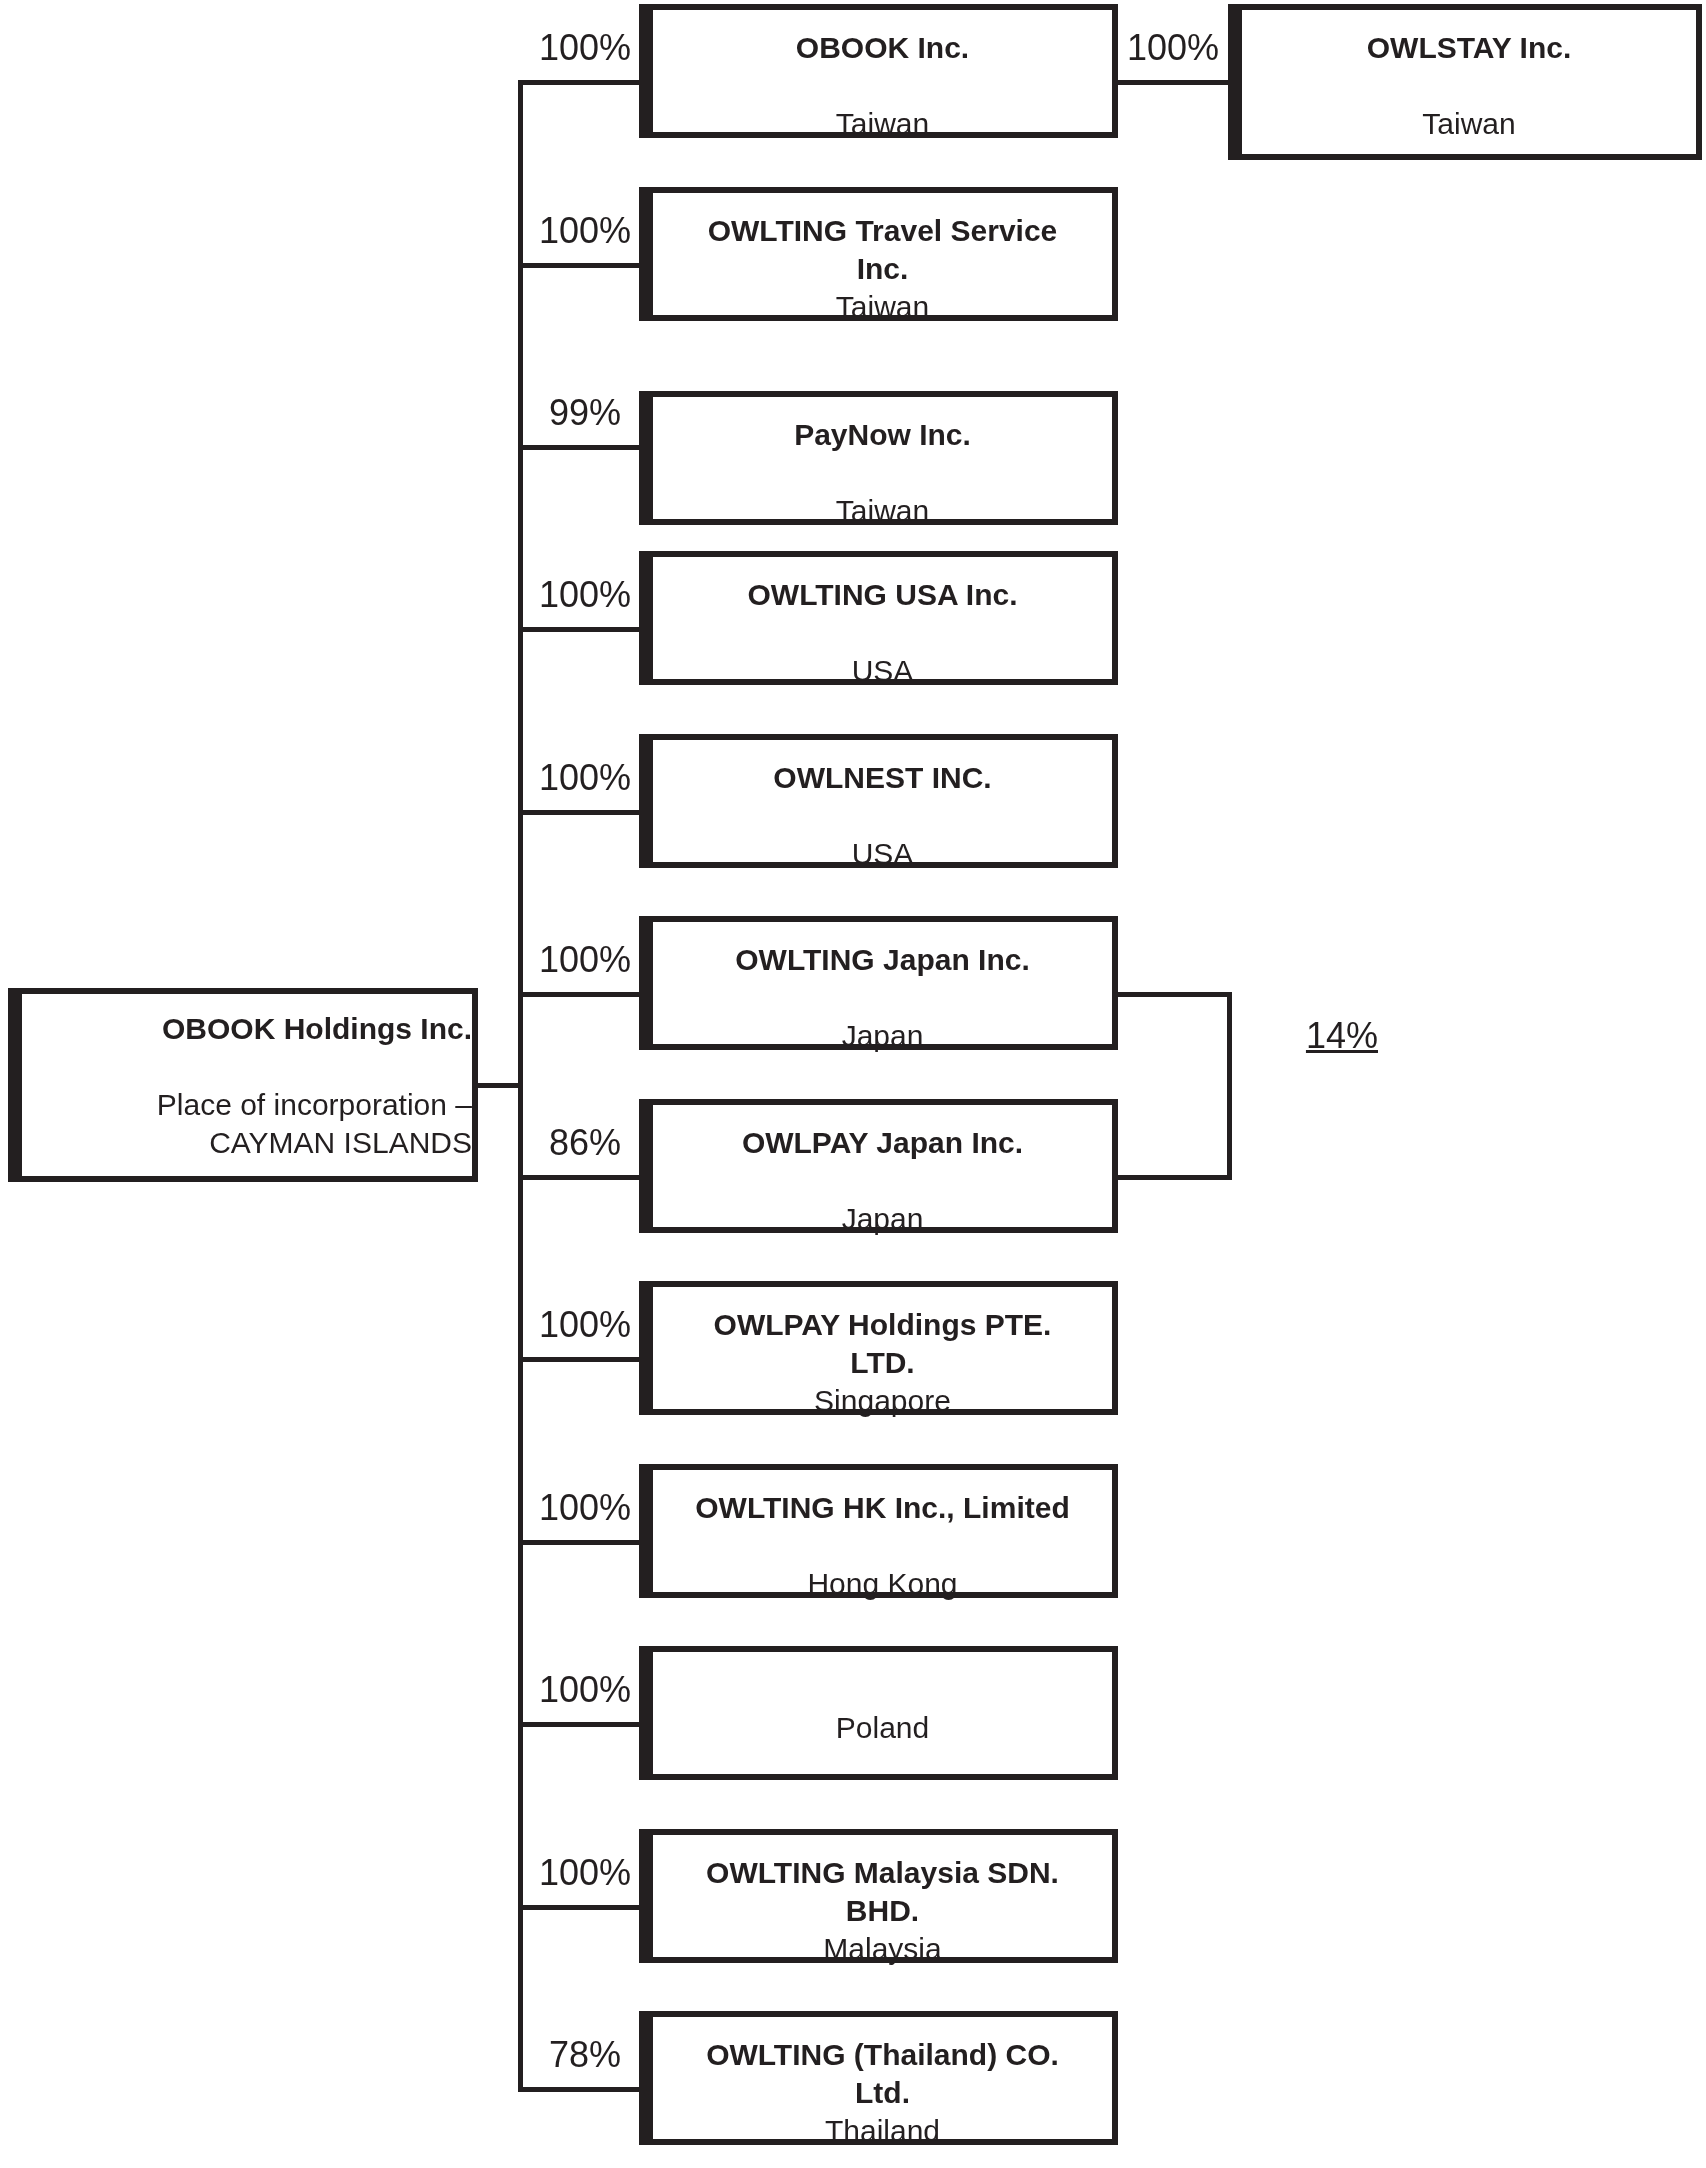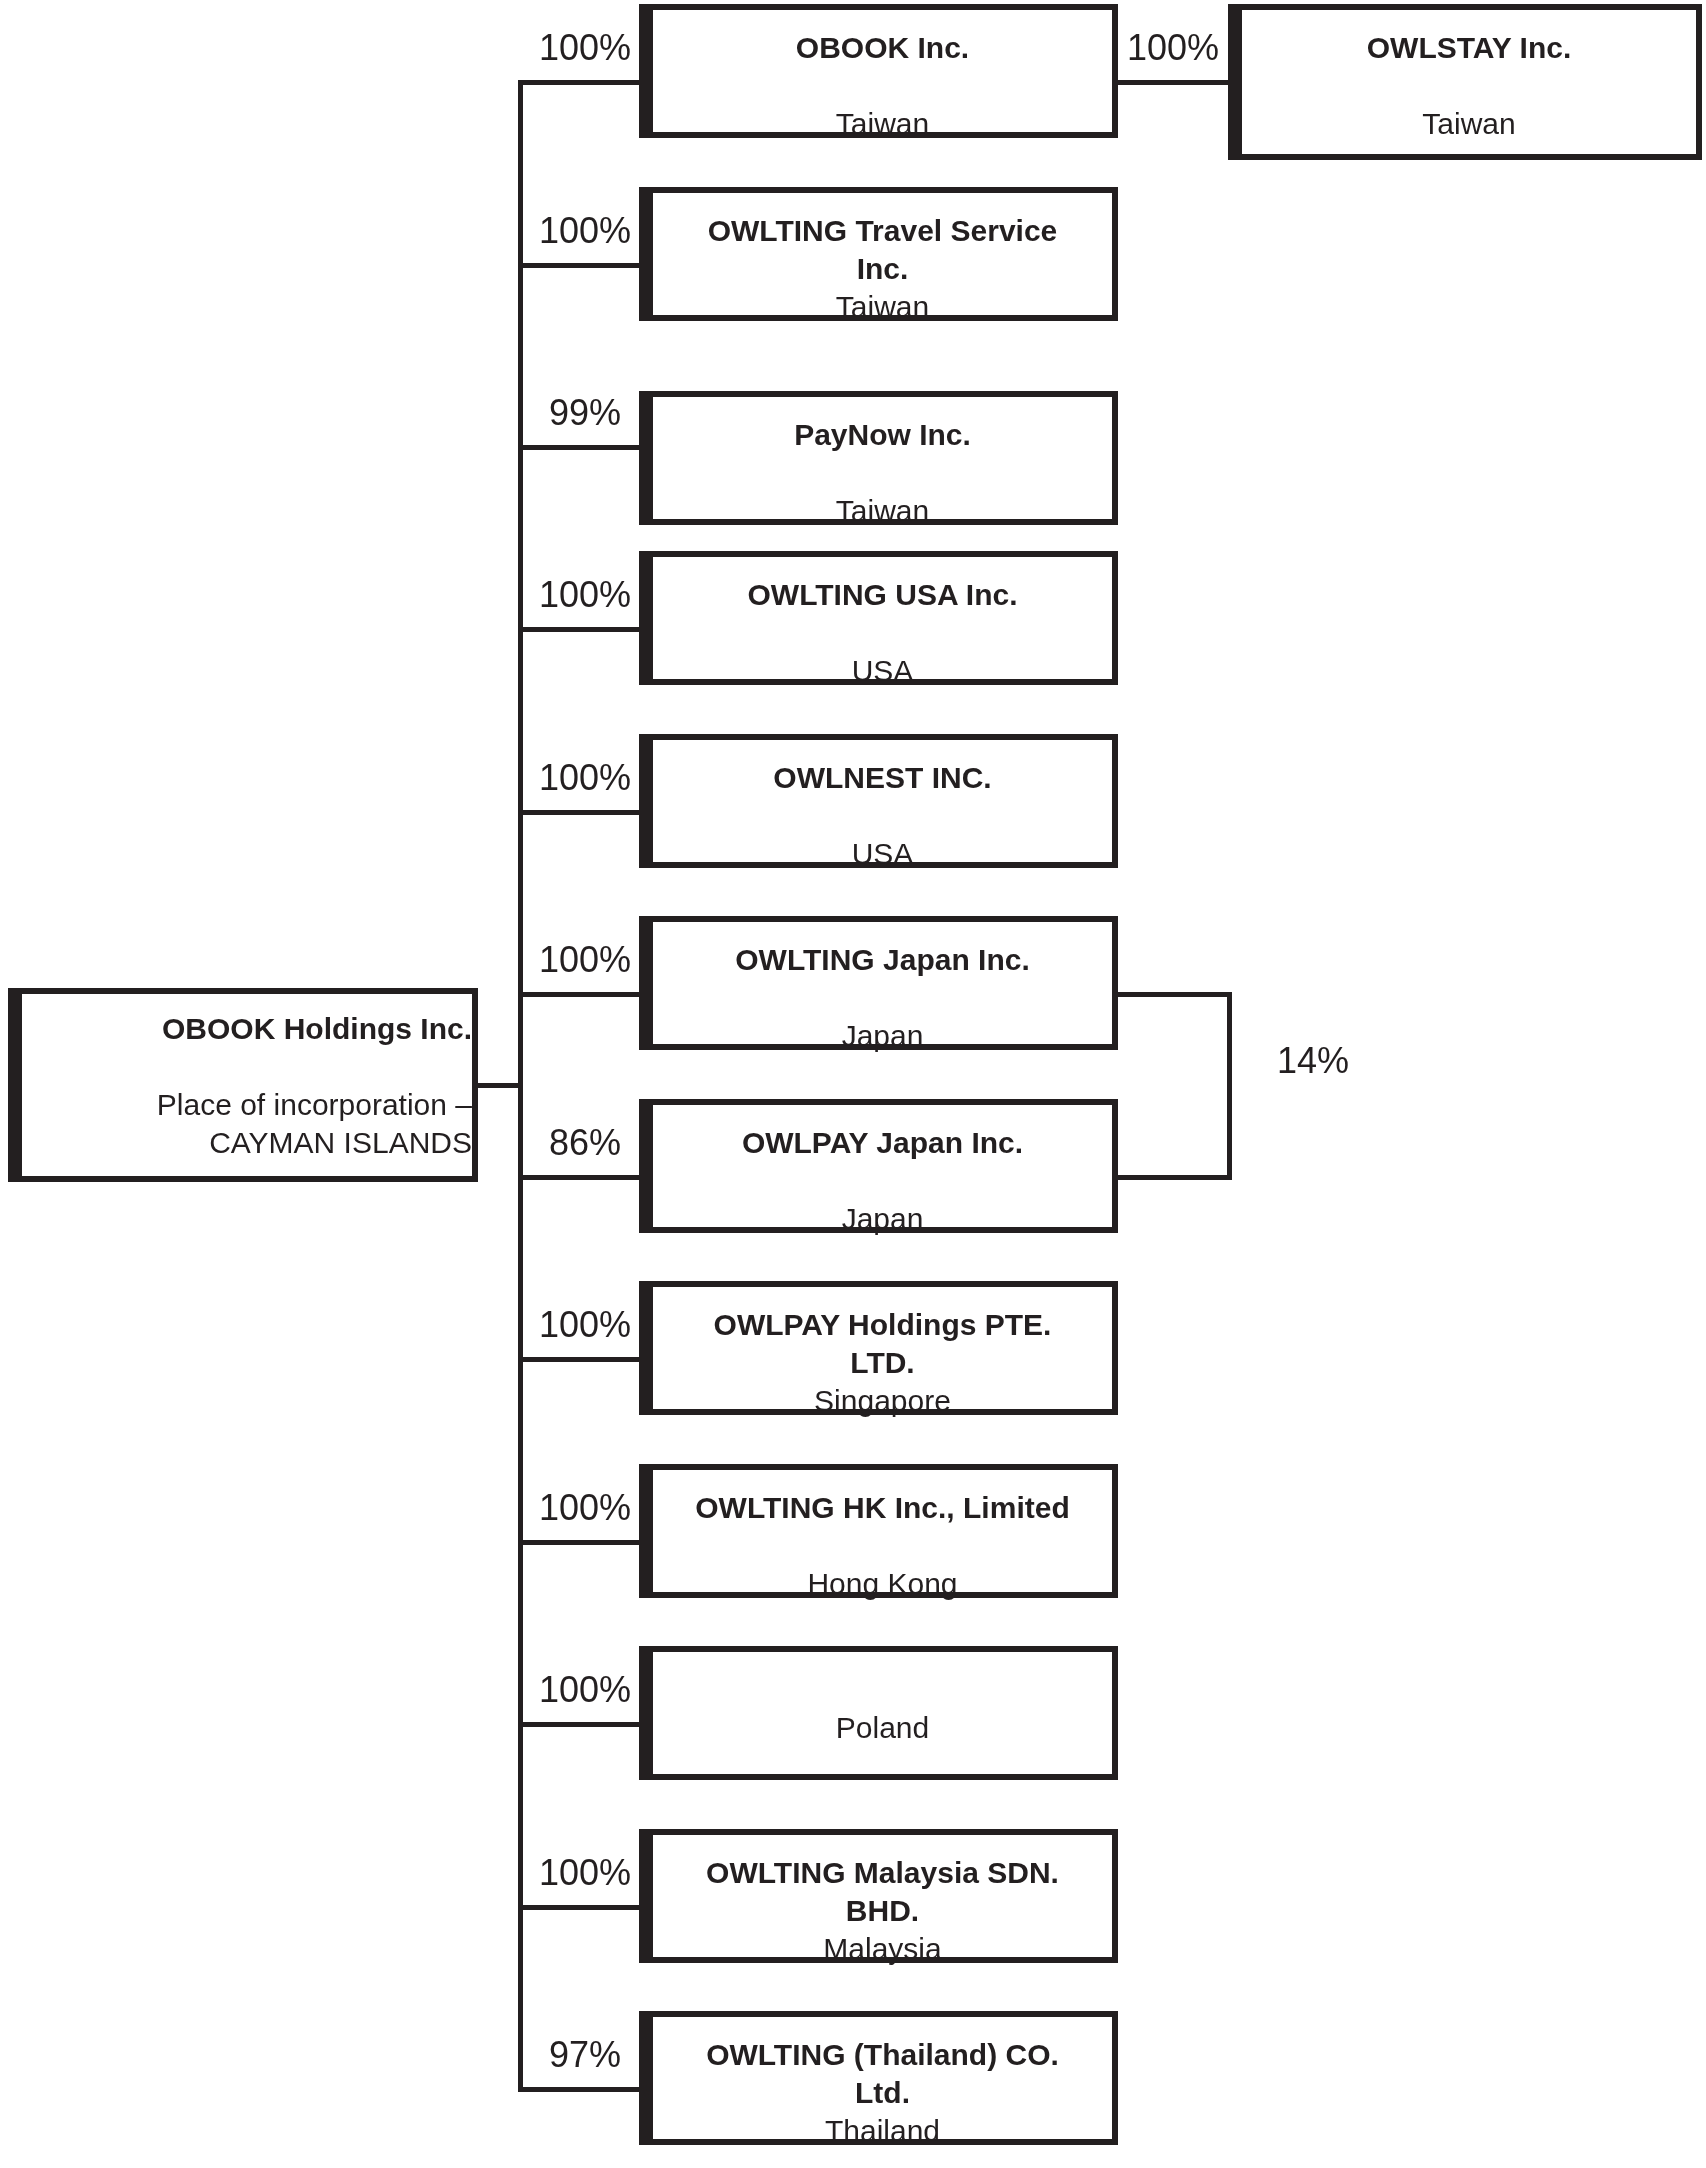--- a/index.html
+++ b/index.html
@@ -36,21 +36,21 @@
   .bname{font-weight:bold;}
 
   
   .pct{position:absolute;left:518px;width:134px;height:40px;line-height:40px;
        font-size:36px;text-align:center;white-space:nowrap;}
   .lb0{top:28px}.lb1{top:211px}.lb2{top:393px}.lb3{top:575px}.lb4{top:758px}
   .lb5{top:940px}.lb6{top:1123px}.lb7{top:1305px}.lb8{top:1488px}
   .lb9{top:1670px}.lb10{top:1853px}.lb11{top:2035px}
 
   .pct-owlstay{left:1118px;top:28px;width:110px;}
-  .pct-cross{left:1248px;top:1041px;width:130px;text-align:center;}
+  .pct-cross{left:1248px;top:1016px;width:130px;text-align:right;text-decoration:underline;}
 </style>
 </head>
 <body>
 
 <div class="canvas">
 
   <div class="line trunk"></div>
   <div class="line parent-conn"></div>
   <div class="line branch ln0"></div>
   <div class="line branch ln1"></div>
@@ -80,21 +80,21 @@
   <div class="pct lb1">100%</div>
   <div class="pct lb2">99%</div>
   <div class="pct lb3">100%</div>
   <div class="pct lb4">100%</div>
   <div class="pct lb5">100%</div>
   <div class="pct lb6">86%</div>
   <div class="pct lb7">100%</div>
   <div class="pct lb8">100%</div>
   <div class="pct lb9">100%</div>
   <div class="pct lb10">100%</div>
-  <div class="pct lb11">97%</div>
+  <div class="pct lb11">78%</div>
   <div class="pct pct-owlstay">100%</div>
   <div class="pct pct-cross">14%</div>
 
   <div class="box sub bt0">
     <div class="bl bname">OBOOK Inc.</div>
     <div class="bl bname"></div>
     <div class="bl">Taiwan</div>
   </div>
   <div class="box sub bt1">
     <div class="bl bname">OWLTING Travel Service</div>

